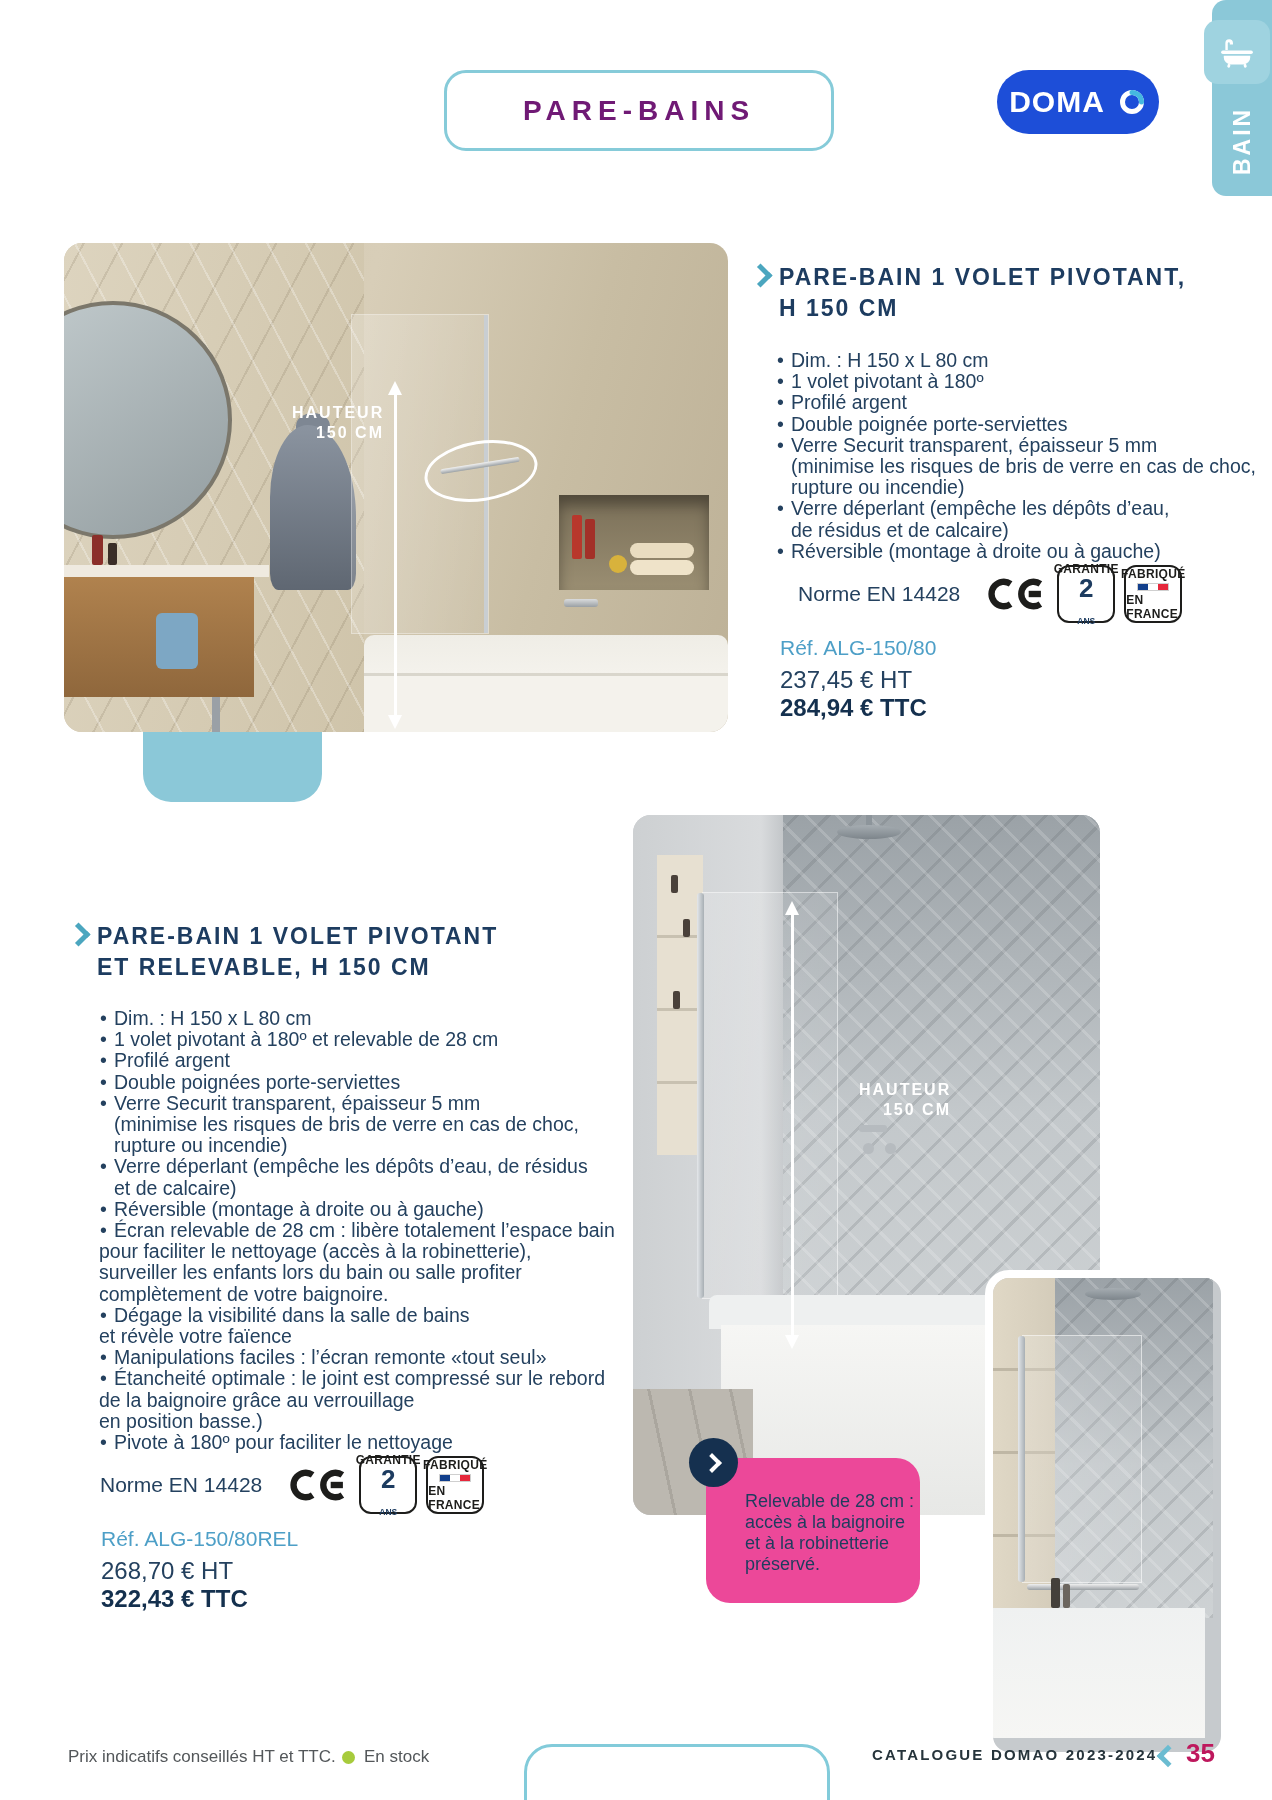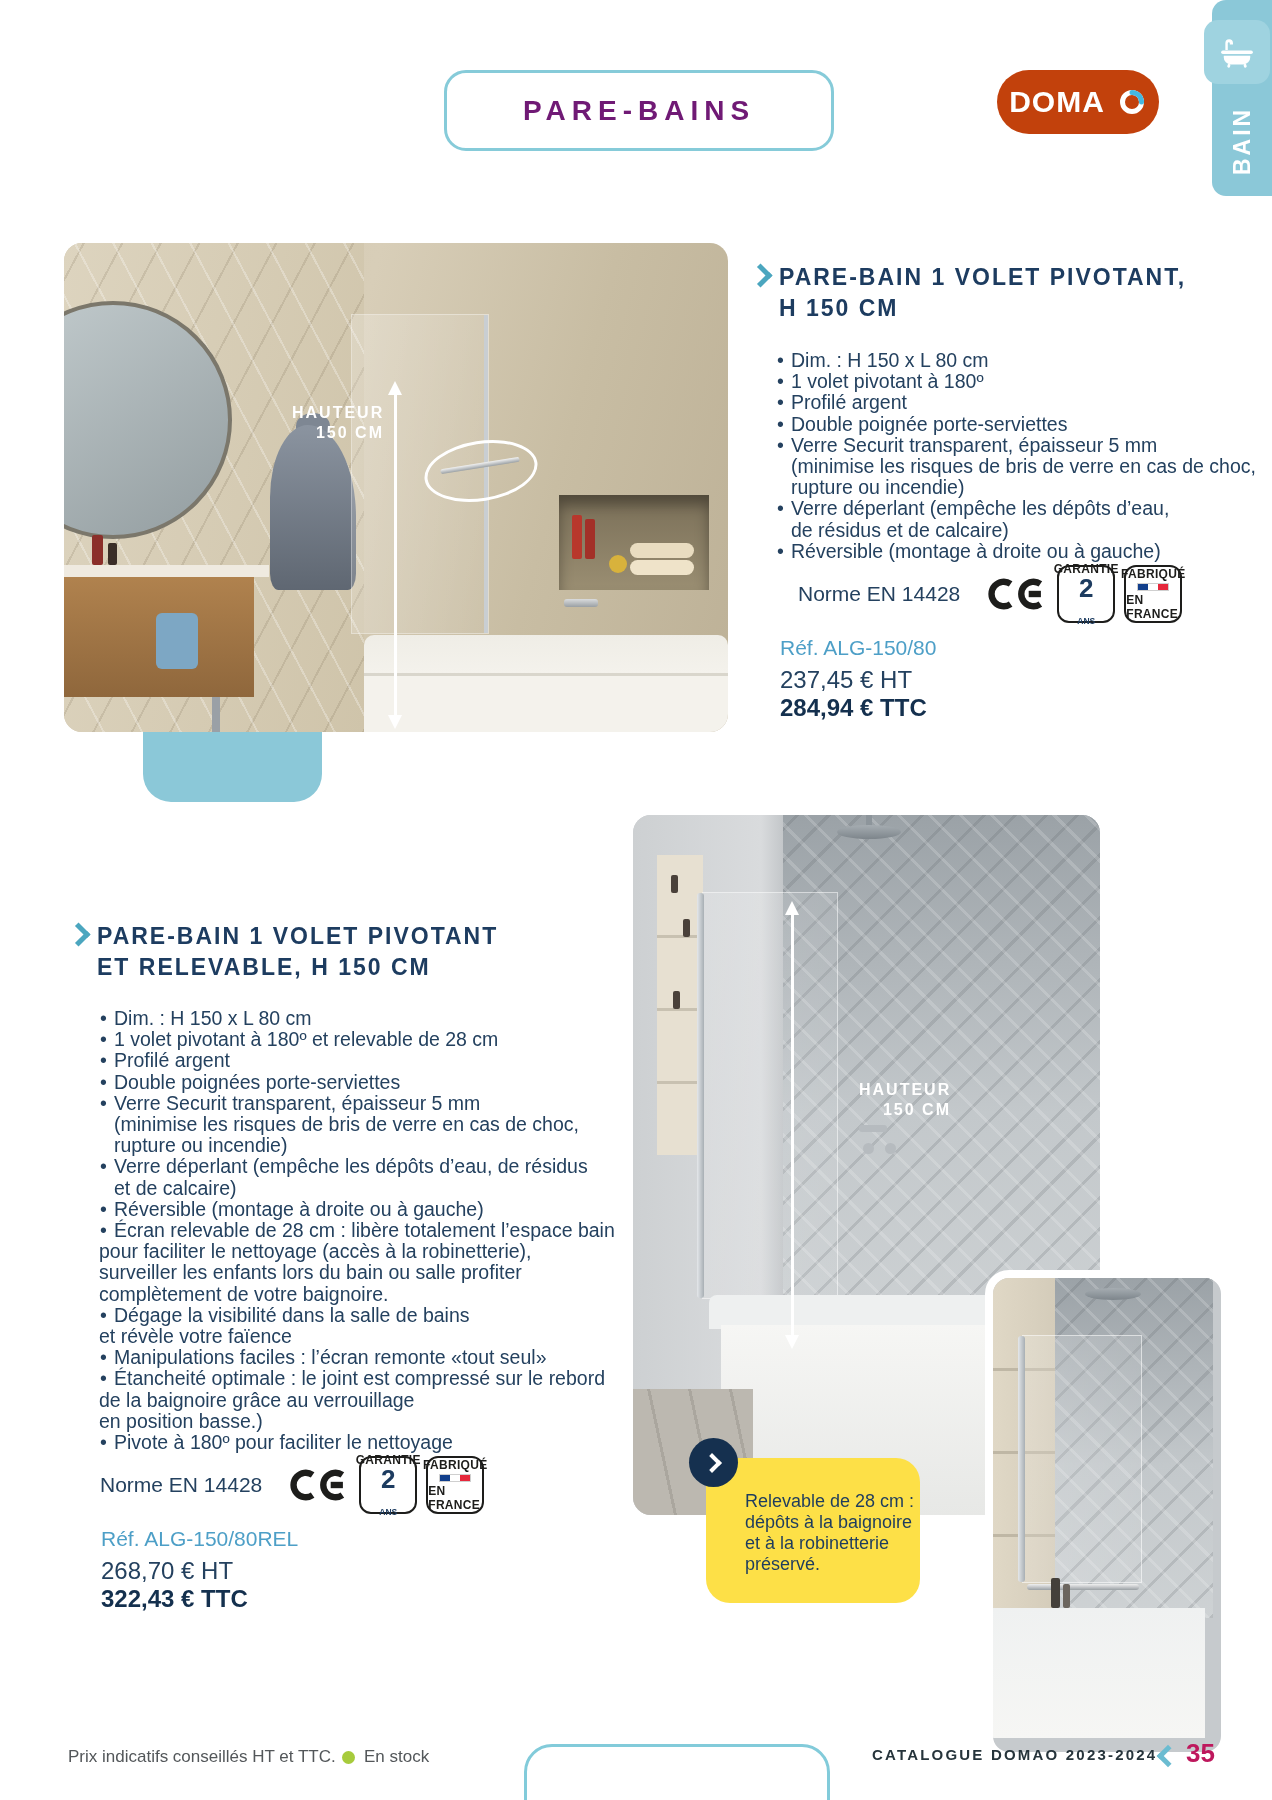--- a/index.html
+++ b/index.html
@@ -4,21 +4,21 @@
 <style>
   html,body{margin:0;padding:0;background:#e8e8e8;}
   .page{position:relative;width:1272px;height:1800px;background:#ffffff;overflow:hidden;
         font-family:"Liberation Sans",sans-serif;margin:0 auto;}
   .abs{position:absolute;}
 
   
   .title-pill{left:444px;top:70px;width:384px;height:75px;border:3px solid #86cbd9;border-radius:22px;
               display:flex;align-items:center;justify-content:center;}
   .title-pill span{font-size:28px;font-weight:bold;letter-spacing:6px;color:#701a75;}
-  .logo{left:997px;top:70px;width:162px;height:64px;border-radius:32px;background:#c2410c;
+  .logo{left:997px;top:70px;width:162px;height:64px;border-radius:32px;background:#1d4ed8;
         display:flex;align-items:center;justify-content:center;gap:12px;}
   .logo .brand-txt{color:#fff;font-size:30px;font-weight:bold;letter-spacing:1px;}
   .side-tab{left:1212px;top:0;width:60px;height:196px;background:#8bc8d8;border-radius:14px 0 0 14px;}
   .tab-icon-box{position:absolute;left:-8px;top:20px;width:66px;height:64px;background:#9fd3e0;border-radius:14px;
                 display:flex;align-items:center;justify-content:center;}
   .tab-label{position:absolute;left:0;right:0;top:96px;bottom:10px;display:flex;align-items:center;justify-content:center;
              writing-mode:vertical-rl;transform:rotate(180deg);color:#fff;font-weight:bold;font-size:23px;letter-spacing:3px;}
 
   
   .photo{overflow:hidden;border-radius:18px;}
@@ -124,21 +124,21 @@
   .flag{display:flex;width:30px;height:24px;border:1px solid #cfcfcf;margin:2px 0;}
   .flag i{flex:1;}
   .f-b{background:#123f8c;} .f-w{background:#fff;} .f-r{background:#e6283c;}
   .ref{font-size:21px;color:#4d9fc7;margin-top:13px;line-height:24px;}
   .prod1 .ref,.prod1 .price-ht,.prod1 .price-ttc{margin-left:28px;}
   .prod2 .ref,.prod2 .price-ht,.prod2 .price-ttc{margin-left:31px;}
   .price-ht{font-size:24px;margin-top:6px;line-height:28px;}
   .price-ttc{font-size:24px;font-weight:bold;color:#14304e;line-height:28px;}
 
   
-  .callout-box{left:706px;top:1458px;width:214px;height:145px;background:#fde047;border-radius:24px;}
+  .callout-box{left:706px;top:1458px;width:214px;height:145px;background:#ec4899;border-radius:24px;}
   .callout-text{position:absolute;left:39px;top:33px;color:#1e3c5e;font-size:18px;}
   .callout-text .r-line{line-height:21px;white-space:nowrap;}
   .callout-circle{left:689px;top:1438px;width:49px;height:49px;border-radius:50%;background:#15304f;
                   display:flex;align-items:center;justify-content:center;}
   .chev-white{width:10px;height:10px;border-top:4.5px solid #fff;border-right:4.5px solid #fff;transform:rotate(45deg);margin-left:-4px;}
 
   
   .foot-note{left:68px;top:1747px;font-size:17px;color:#53575a;}
   .stock-dot{left:342px;top:1751px;width:13px;height:13px;border-radius:50%;background:#a7cb3c;}
   .stock-label{left:364px;top:1747px;font-size:17px;color:#53575a;}
@@ -354,21 +354,21 @@
     <div class="abs in-profile"></div>
     <div class="abs in-bar"></div>
     <div class="abs in-bottle1"></div>
     <div class="abs in-bottle2"></div>
     <div class="abs in-tub"></div>
   </div>
 
   <div class="abs callout-box">
     <div class="callout-text">
         <div class="r-line">Relevable de 28 cm :</div>
-        <div class="r-line">dépôts à la baignoire</div>
+        <div class="r-line">accès à la baignoire</div>
         <div class="r-line">et à la robinetterie</div>
         <div class="r-line">préservé.</div>
       </div>
   </div>
   <div class="abs callout-circle">
     <span class="chev-white"></span>
   </div>
 
   <div class="abs foot-note">Prix indicatifs conseillés HT et TTC.</div>
   <div class="abs stock-dot"></div>

